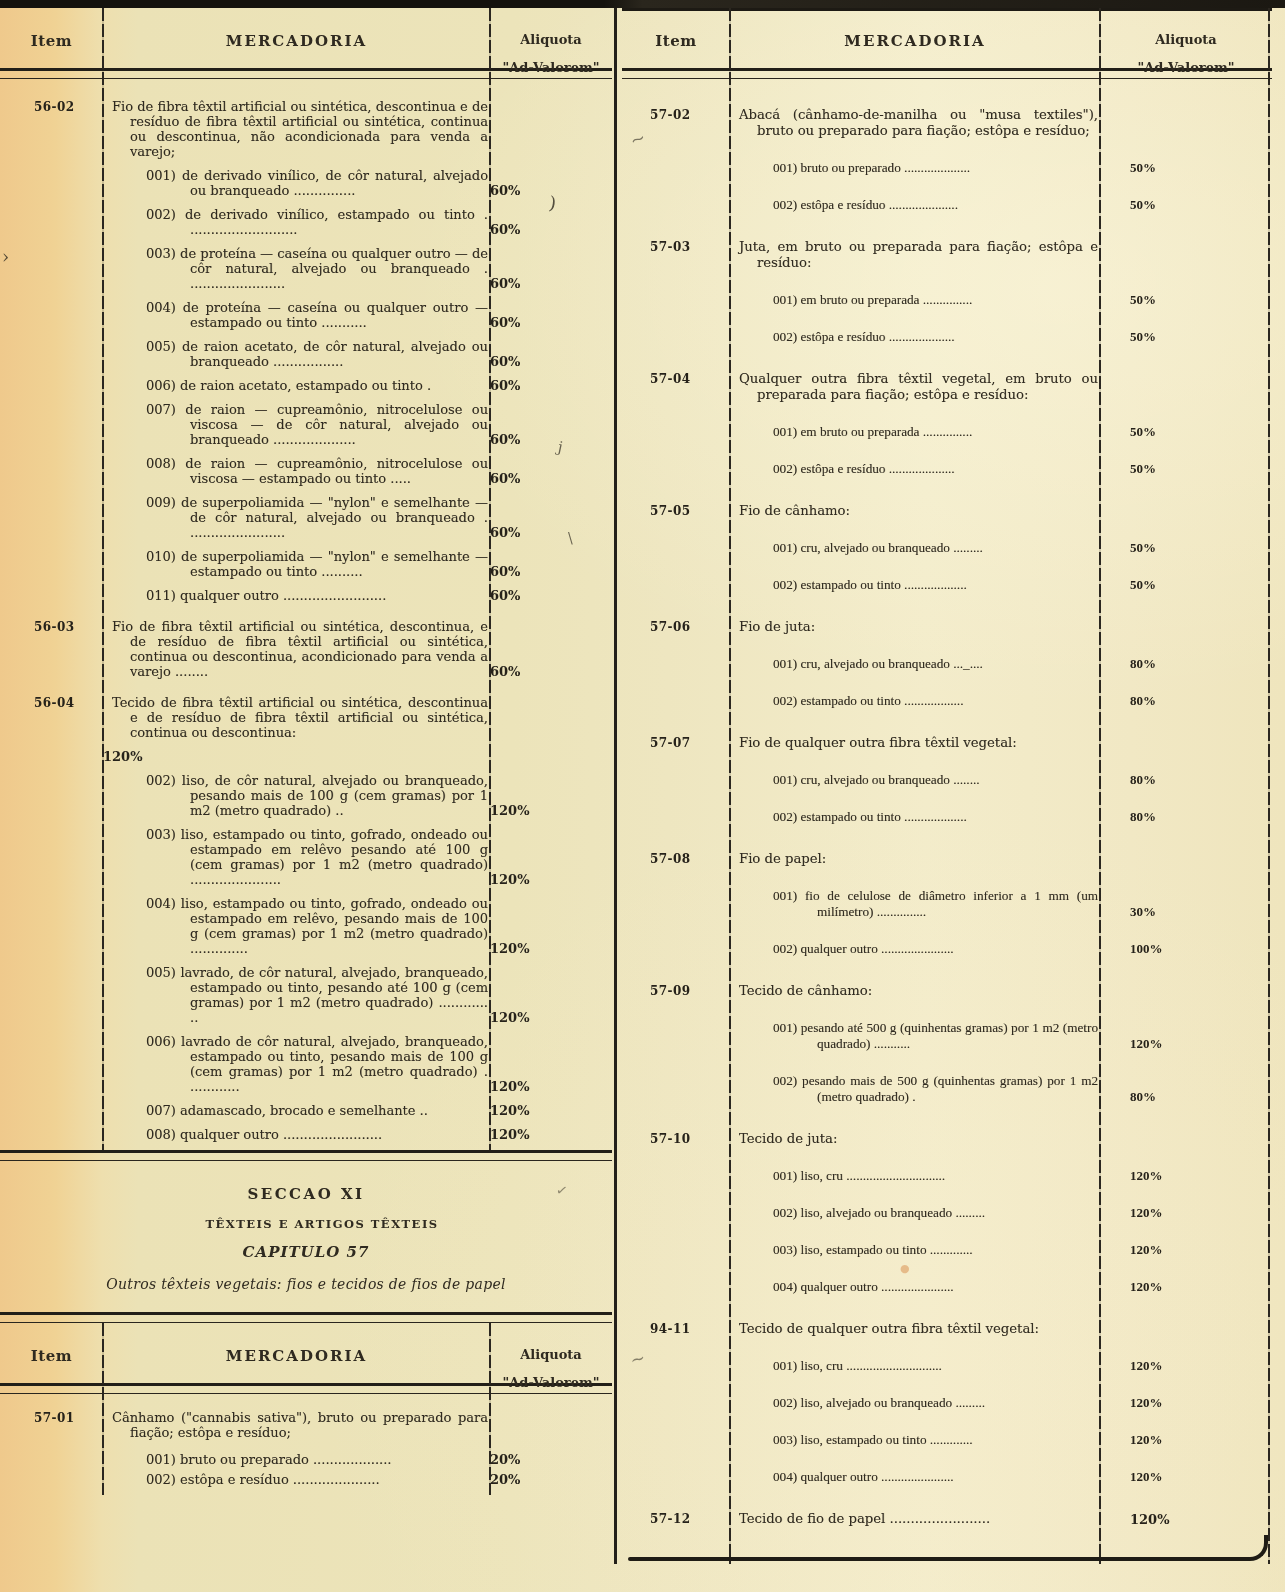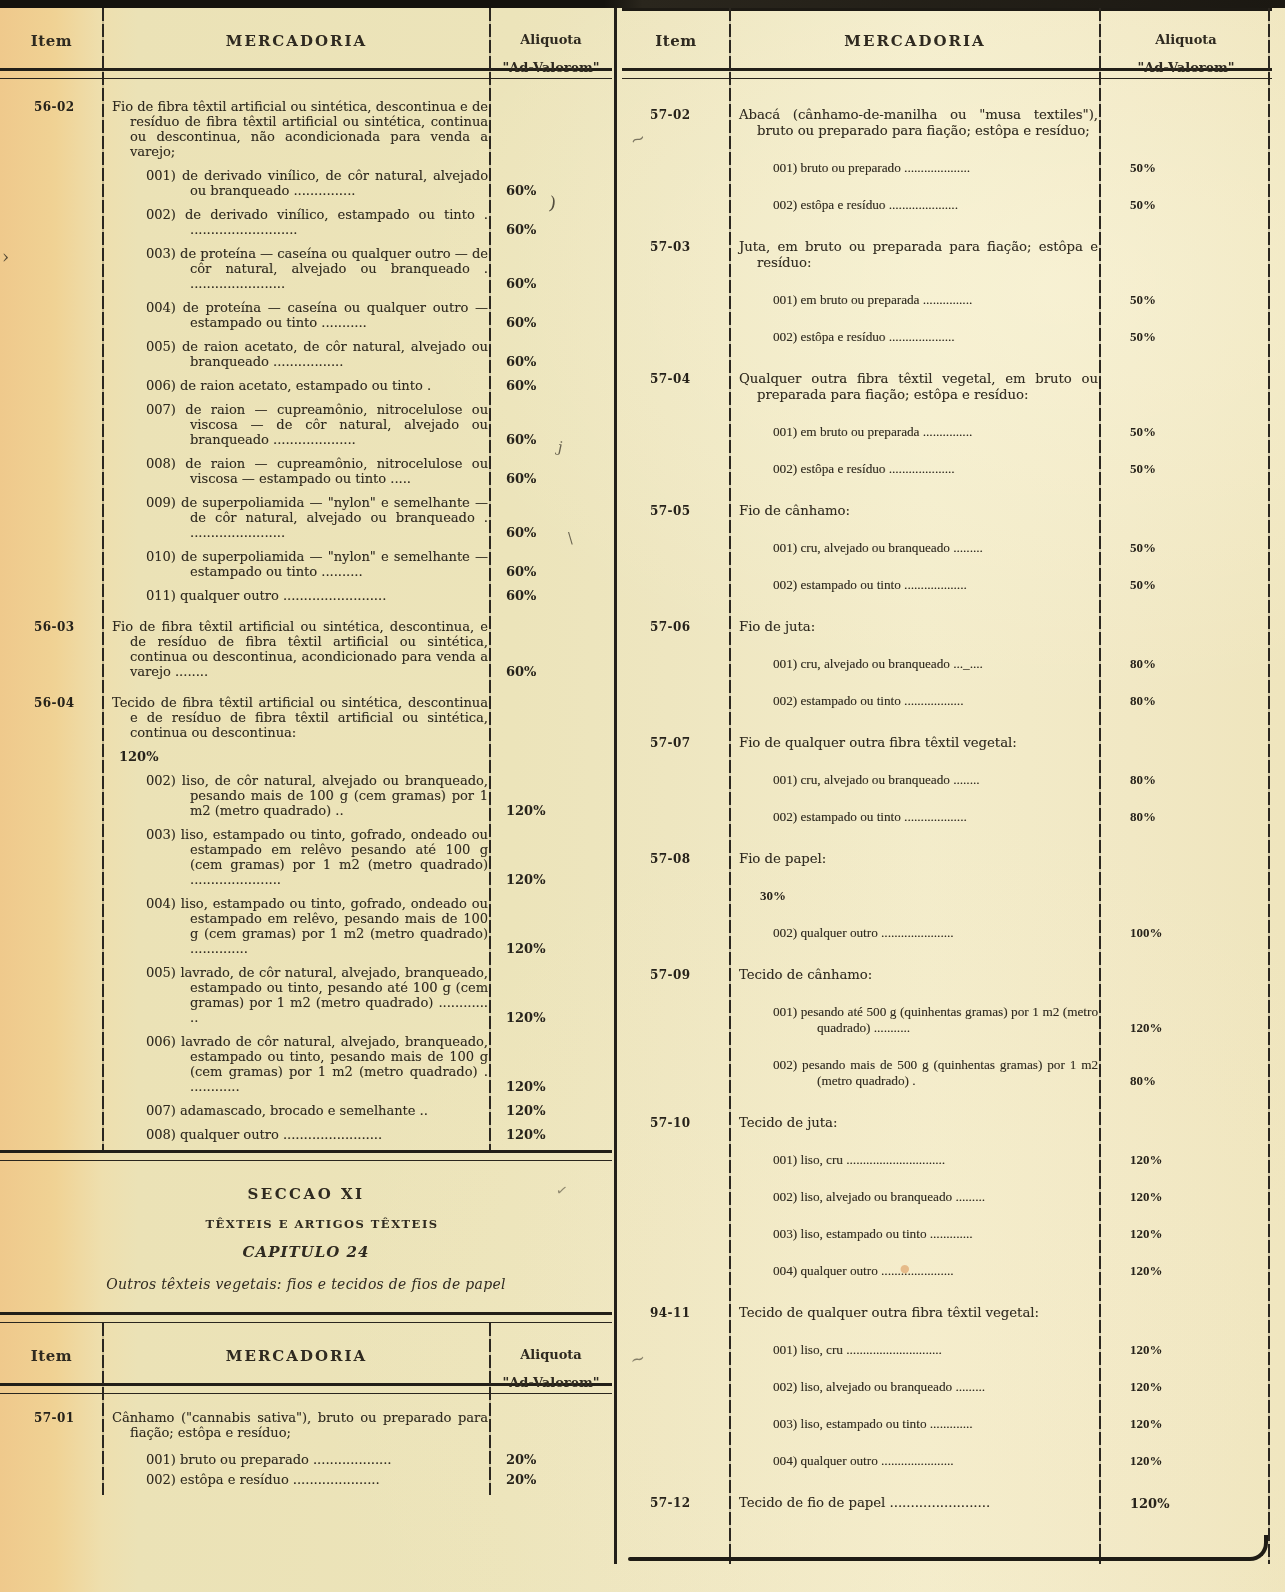--- a/index.html
+++ b/index.html
@@ -34,21 +34,21 @@
 
   .tbody{position:relative;padding-top:20px;padding-bottom:8px;z-index:1;}
   .row{display:grid;grid-template-columns:var(--c1) var(--c2) var(--c3);}
   .c-code{font-weight:bold;font-size:12px;letter-spacing:.4px;padding-left:34px;padding-top:1px;
     color:#26221a;white-space:nowrap;}
   #rt .c-code{padding-left:28px;}
   .c-desc{font-size:13px;line-height:15px;text-align:justify;padding-left:27px;text-indent:-18px;
     padding-right:2px;text-shadow:.3px .3px 0 rgba(60,50,30,.3);}
   #rt .c-desc{font-size:13.2px;line-height:16px;}
   .c-desc.sub{padding-left:87px;text-indent:-44px;}
-  .c-rate{font-weight:bold;font-size:13px;align-self:end;padding-left:16px;white-space:nowrap;color:#26221a;}
+  .c-rate{font-weight:bold;font-size:13px;align-self:end;white-space:nowrap;color:#26221a;}
   #rt .c-rate{padding-left:30px;}
 
   #lt-body .row.entry{margin-top:16px;}
   #lt-body .row.entry:first-child{margin-top:0;}
   #lt-body .row.sub{margin-top:9px;}
   #lb-body{padding-top:16px;}
   #lb-body .row.sub{margin-top:5px;}
   #lb-body .row.sub.first{margin-top:12px;}
   #rt-body{padding-top:22px;}
   #rt-body .row.entry{margin-top:26px;}
@@ -197,21 +197,21 @@
             <div class="c-desc sub">008) qualquer outro ........................</div>
             <div class="c-rate">120%</div>
           </div>
         </div>
     </div>
 
     <div class="rule-dbl"></div>
     <div class="section">
       <div class="sec-l1">SECCAO XI</div>
       <div class="sec-l2">TÊXTEIS E ARTIGOS TÊXTEIS</div>
-      <div class="sec-l3">CAPITULO 24</div>
+      <div class="sec-l3">CAPITULO 57</div>
       <div class="sec-l4">Outros têxteis vegetais: fios e tecidos de fios de papel</div>
     </div>
     <div class="rule-dbl"></div>
 
     <div class="tblock" id="lt-bottom">
       <div class="vline" style="left:102px;"></div>
       <div class="vline" style="left:489px;"></div>
       <div class="thead">
         <div class="th-item">Item</div>
         <div class="th-merc">MERCADORIA</div>
@@ -347,20 +347,21 @@
             <div class="c-desc sub">002) estampado ou tinto ...................</div>
             <div class="c-rate">80%</div>
           </div>
           <div class="row entry">
             <div class="c-code">57-08</div>
             <div class="c-desc">Fio de papel:</div>
             <div class="c-rate"></div>
           </div>
           <div class="row sub first">
             <div class="c-code"></div>
+            <div class="c-desc sub">001) fio de celulose de diâmetro inferior a 1 mm (um milímetro) ...............</div>
             <div class="c-rate">30%</div>
           </div>
           <div class="row sub">
             <div class="c-code"></div>
             <div class="c-desc sub">002) qualquer outro ......................</div>
             <div class="c-rate">100%</div>
           </div>
           <div class="row entry">
             <div class="c-code">57-09</div>
             <div class="c-desc">Tecido de cânhamo:</div>

